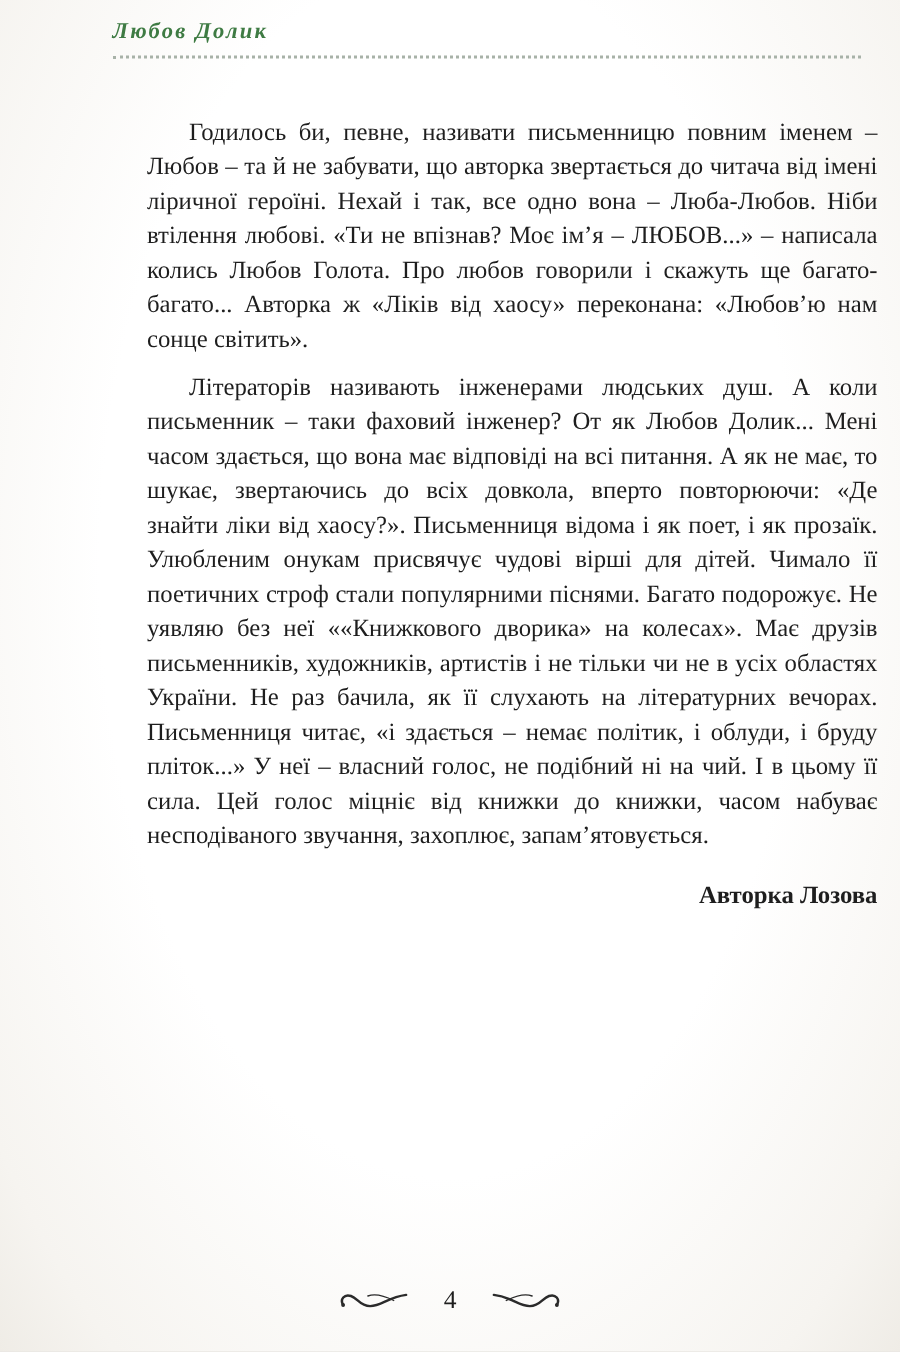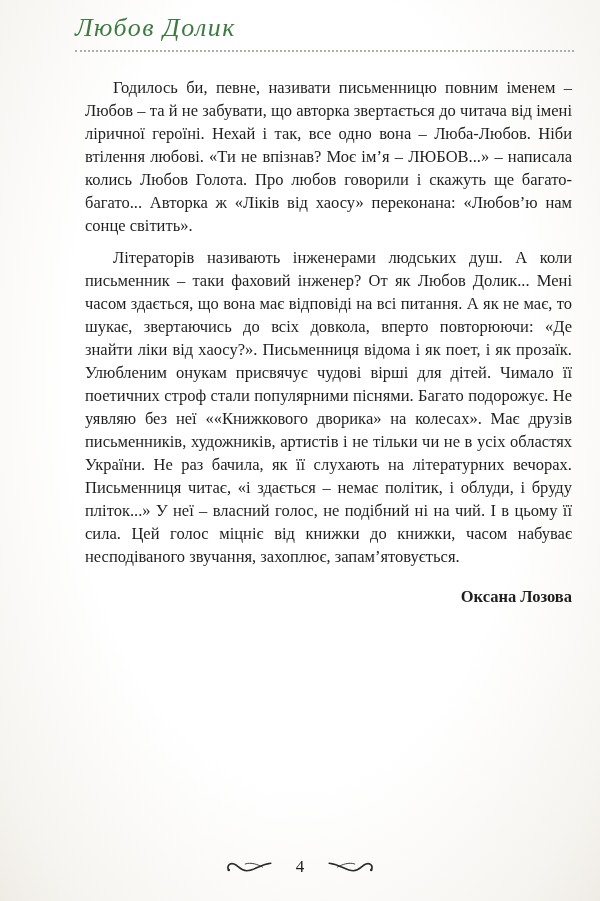--- a/index.html
+++ b/index.html
@@ -19,33 +19,33 @@
     color:var(--text);
     overflow:hidden;
     box-sizing:border-box;
   }
   .page-header{
     position:absolute;
     top:13px;left:75px;right:26px;
   }
   .header-title{
     font-style:italic;
-    font-weight:normal;
-    font-size:26px;
+    font-weight:bold;
+    font-size:15px;
     letter-spacing:1.5px;
     color:var(--header-green);
   }
   .ornament-line{
     margin-top:7px;
     height:0;
     border-bottom:2px dotted var(--ornament);
   }
   .content{
     position:absolute;
-    top:76px;left:85px;
+    top:76px;left:98px;
     width:487px;
     font-size:16.5px;
     line-height:23px;
     text-align:justify;
   }
   .content p{
     margin:0 0 9px 0;
     text-indent:28px;
   }
   .signature{
@@ -90,21 +90,21 @@
 <div class="page">
 
   <header class="page-header">
     <div class="header-title">Любов Долик</div>
     <div class="ornament-line"></div>
   </header>
 
   <main class="content">
     <p>Годилось би, певне, називати письменницю повним іменем – Любов – та й не забувати, що авторка звертається до читача від імені ліричної героїні. Нехай і так, все одно вона – Люба-Любов. Ніби втілення любові. «Ти не впізнав? Моє ім’я – ЛЮБОВ...» – написала колись Любов Голота. Про любов говорили і скажуть ще багато-багато... Авторка ж «Ліків від хаосу» переконана: «Любов’ю нам сонце світить».</p>
     <p>Літераторів називають інженерами людських душ. А коли письменник – таки фаховий інженер? От як Любов Долик... Мені часом здається, що вона має відповіді на всі питання. А як не має, то шукає, звертаючись до всіх довкола, вперто повторюючи: «Де знайти ліки від хаосу?». Письменниця відома і як поет, і як прозаїк. Улюбленим онукам присвячує чудові вірші для дітей. Чимало її поетичних строф стали популярними піснями. Багато подорожує. Не уявляю без неї ««Книжкового дворика» на колесах». Має друзів письменників, художників, артистів і не тільки чи не в усіх областях України. Не раз бачила, як її слухають на літературних вечорах. Письменниця читає, «і здається – немає політик, і облуди, і бруду пліток...» У неї – власний голос, не подібний ні на чий. І в цьому її сила. Цей голос міцніє від книжки до книжки, часом набуває несподіваного звучання, захоплює, запам’ятовується.</p>
-    <div class="signature">Оксана Лозова</div>
+    <div class="signature">Авторка Лозова</div>
   </main>
 
   <footer class="page-footer">
     <svg class="flourish" viewBox="0 0 64 20" aria-hidden="true">
       <path class="stroke" stroke-width="2.2" d="M5 14 C2 9, 6 4, 12 6 C18 8, 20 15, 29 15 C39 15, 45 7, 61 5"></path>
       <path class="stroke" stroke-width="1.2" d="M27 6 C35 3, 44 7, 50 10"></path>
       <circle class="dot" cx="5" cy="14" r="1.7"></circle>
     </svg>
     <span class="page-number">4</span>
     <svg class="flourish mirror" viewBox="0 0 64 20" aria-hidden="true">

